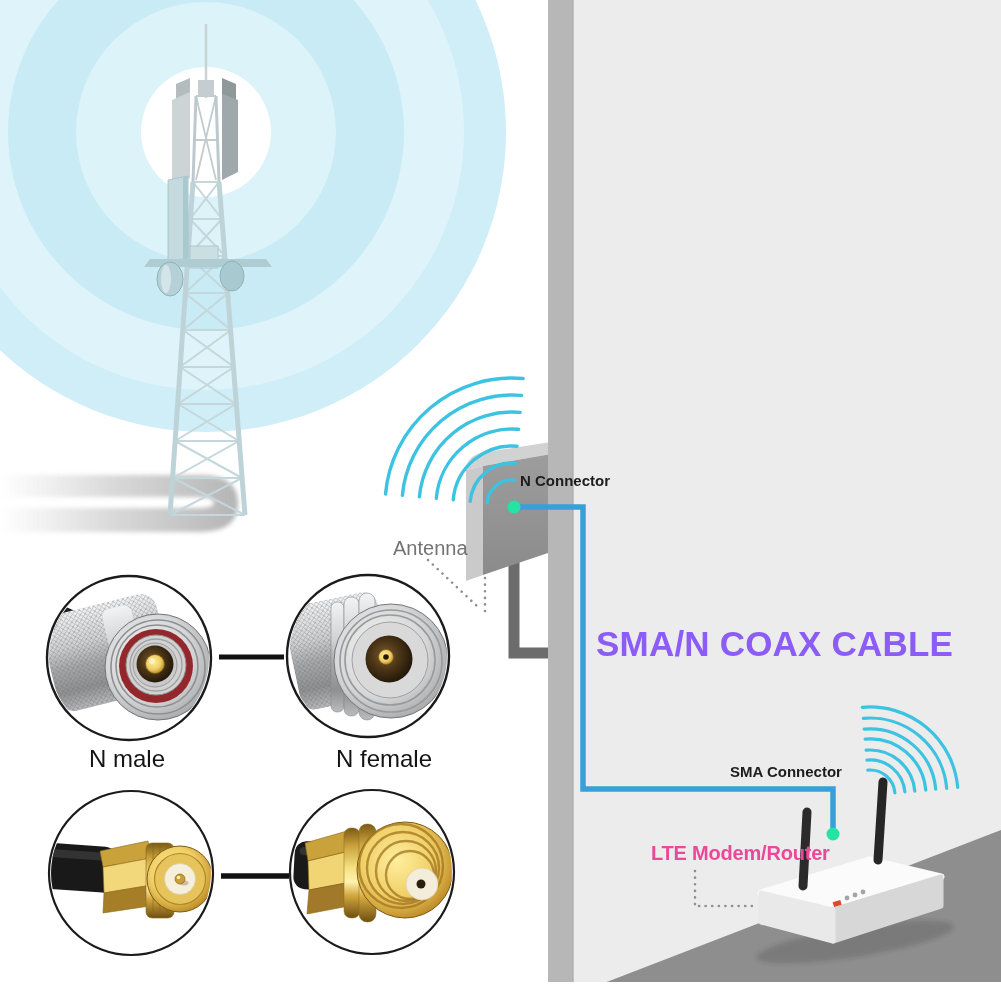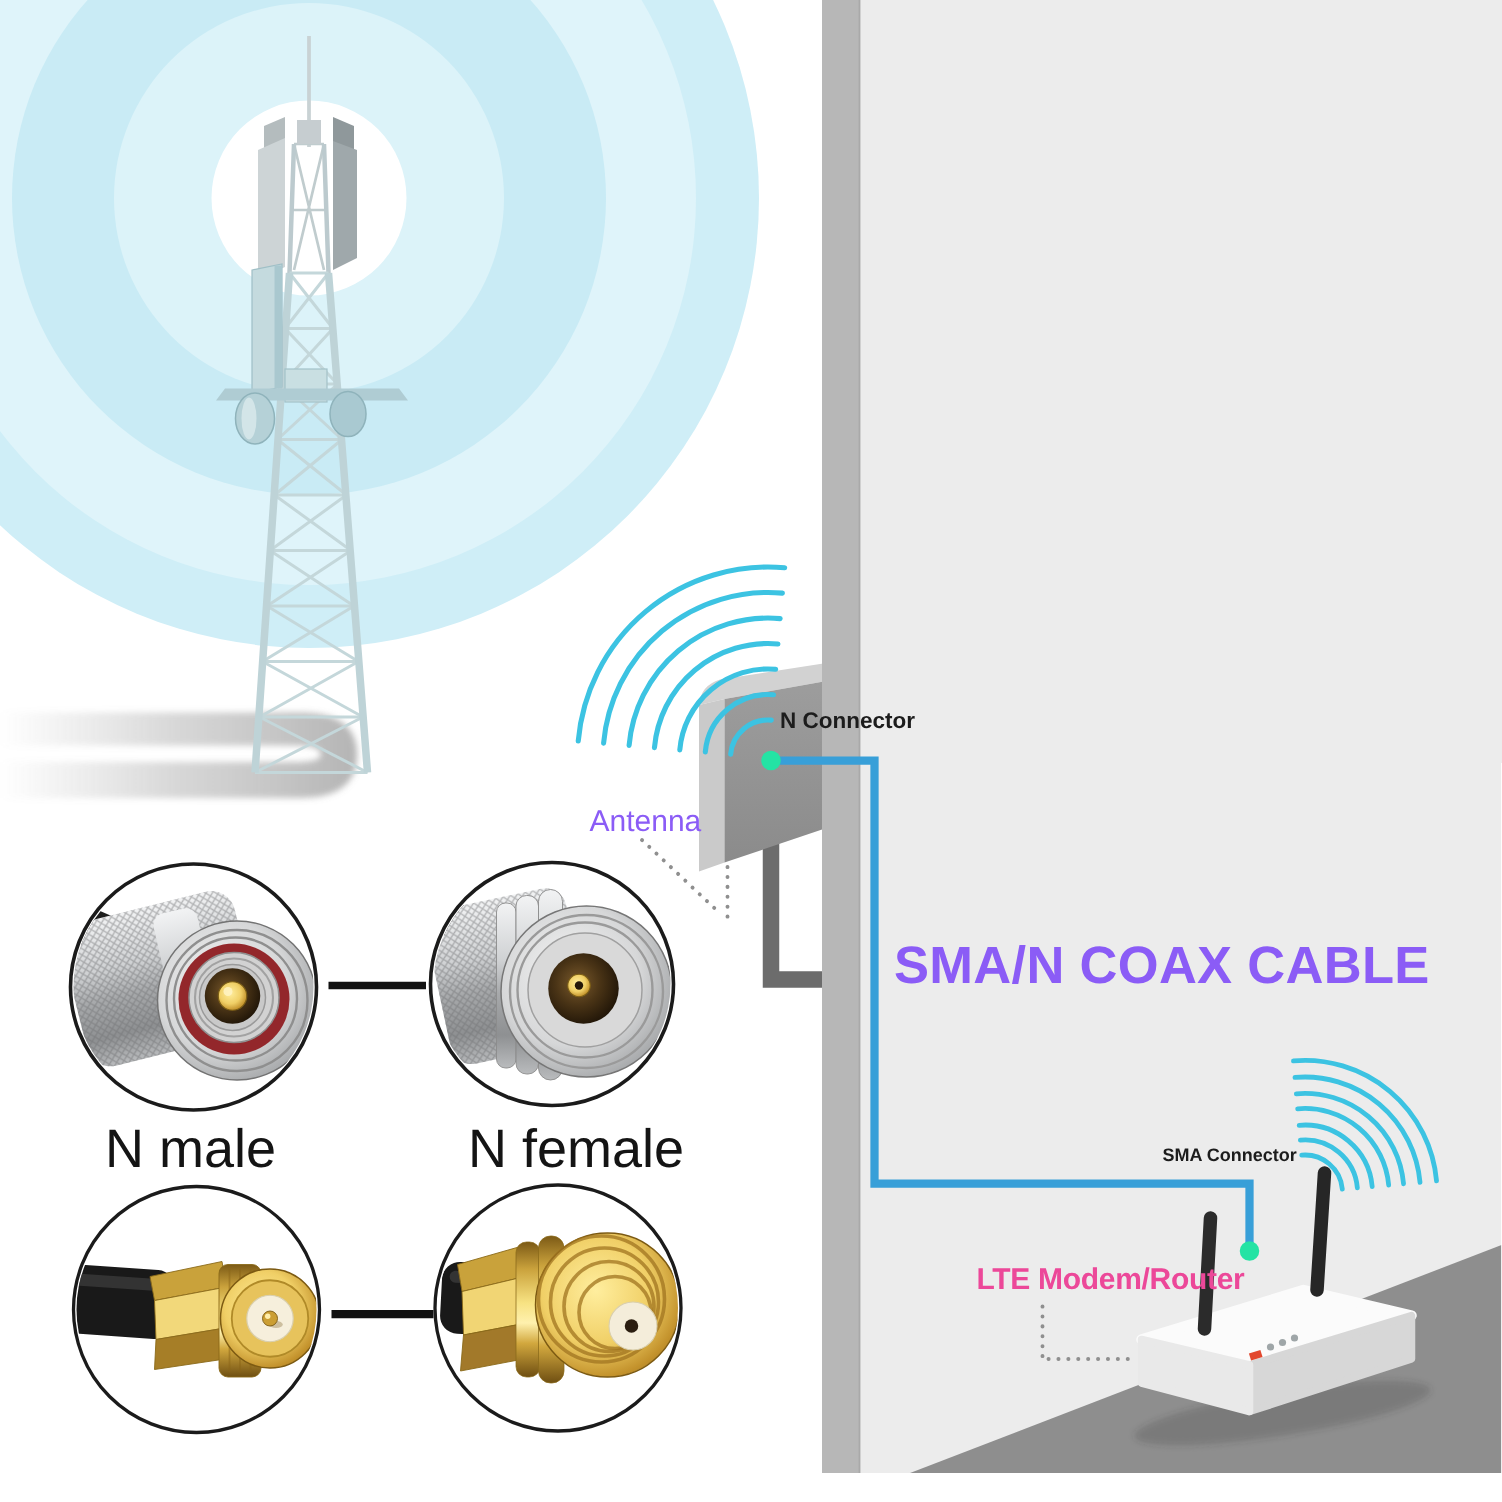--- a/index.html
+++ b/index.html
@@ -1,27 +1,27 @@
 <!DOCTYPE html>
 <html><head>
 <meta charset="utf-8">
 <style>
   html,body{margin:0;padding:0;background:#ffffff;}
   .scene{position:relative;width:1001px;height:982px;overflow:hidden;background:#ffffff;
          font-family:"Liberation Sans","DejaVu Sans",sans-serif;}
   .scene svg.bg{position:absolute;left:0;top:0;}
   .lbl{position:absolute;white-space:nowrap;line-height:1;}
   .lbl-dark{color:#1c1c1c;font-weight:700;font-size:15px;}
-  .lbl-antenna{color:#8b5cf6;font-weight:400;font-size:20px;}
+  .lbl-antenna{color:#737373;font-weight:400;font-size:20px;}
   .lbl-lte{color:#ec4899;font-weight:700;font-size:20px;letter-spacing:-0.2px;margin-left:36px;}
   .title{position:absolute;left:596px;top:624px;color:#8b5cf6;font-weight:700;
          font-size:35px;letter-spacing:0.2px;white-space:nowrap;}
   .gal-lbl{position:absolute;transform:translateX(-50%);color:#141414;font-weight:400;
            white-space:nowrap;}
-  .gal-lbl.n{font-size:36px;}
+  .gal-lbl.n{font-size:24px;}
   .gal-lbl.sma{font-size:30px;}
 </style>
 </head>
 <body>
 
 <div class="scene">
 
 <svg class="bg" width="1001" height="1001" viewBox="0 0 1001 1001">
   <defs>
     <linearGradient id="gSilverV" x1="0" y1="0" x2="0" y2="1">
@@ -274,19 +274,19 @@
         <circle cx="421" cy="884" r="4.5" fill="#2b1e10"></circle>
       </g>
       <circle cx="372" cy="872" r="82" fill="none" stroke="#1b1b1b" stroke-width="2.2"></circle>
     </g>
   </g>
 </svg>
 
 <div class="lbl lbl-dark" style="left:520px;top:473px;">N Connector</div>
 <div class="lbl lbl-antenna" style="left:393px;top:538px;">Antenna</div>
 <div class="title">SMA/N COAX CABLE</div>
-<div class="lbl lbl-dark" style="left:730px;top:764px;font-size:12px;margin-left:45px;">SMA Connector</div>
+<div class="lbl lbl-dark" style="left:730px;top:764px;font-size:15px;">SMA Connector</div>
 <div class="lbl lbl-lte" style="left:615px;top:843px;">LTE Modem/Router</div>
 
 <div class="gal-lbl n" style="left:127px;top:745px;">N male</div>
 <div class="gal-lbl n" style="left:384px;top:745px;">N female</div>
 
 </div>
 
 </body></html>

